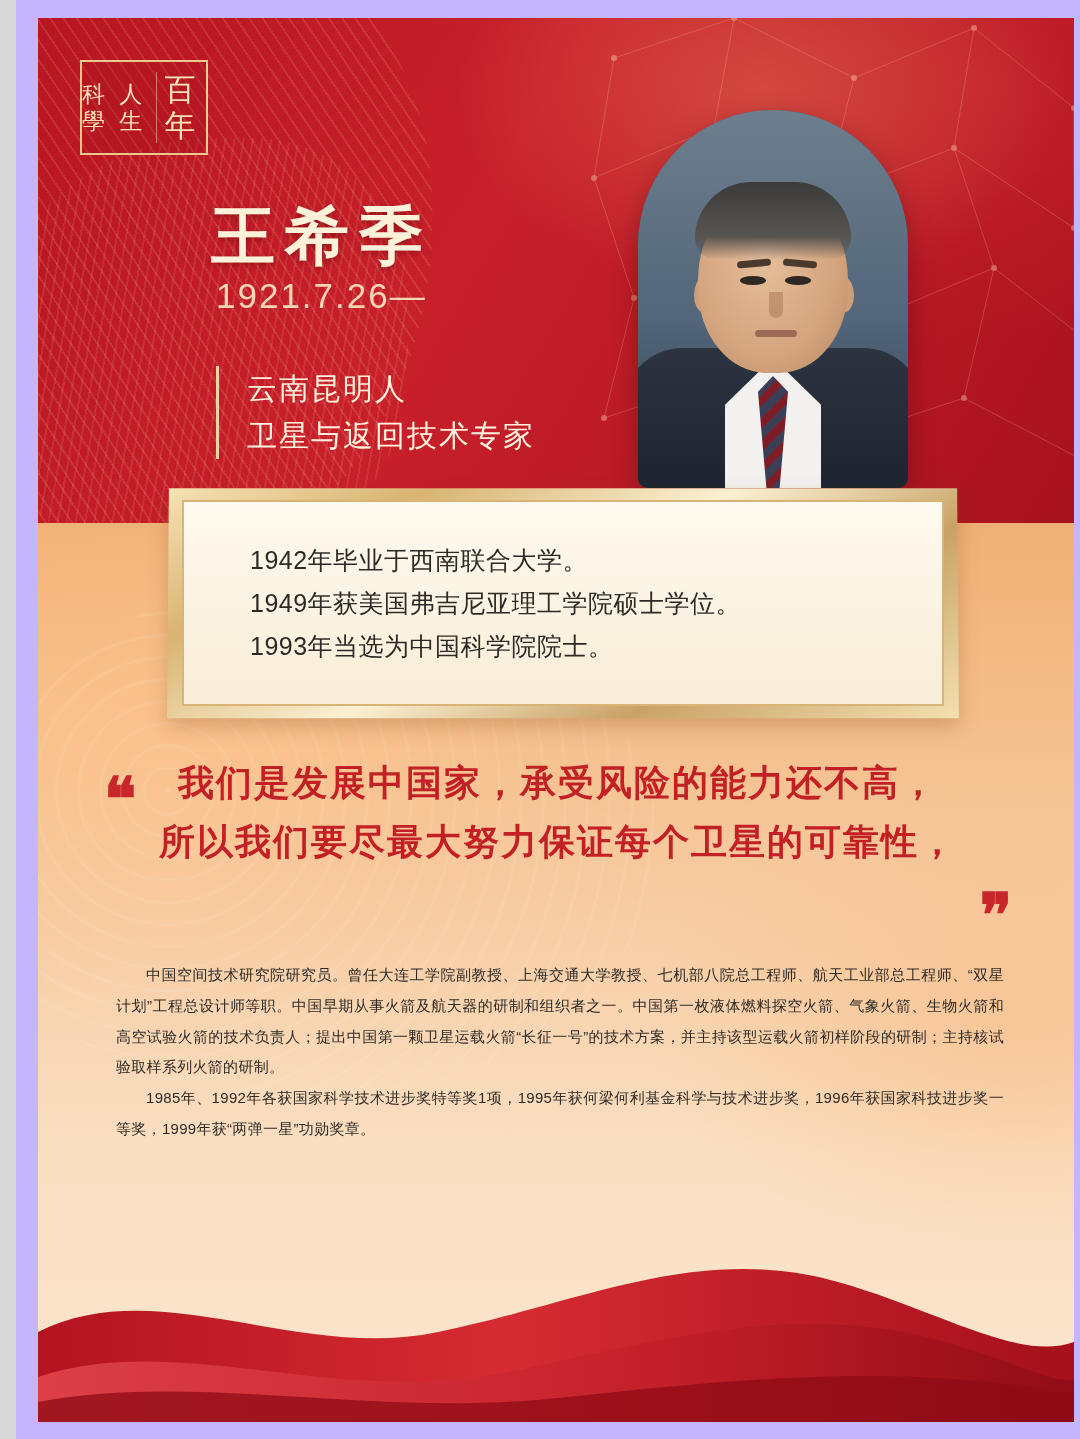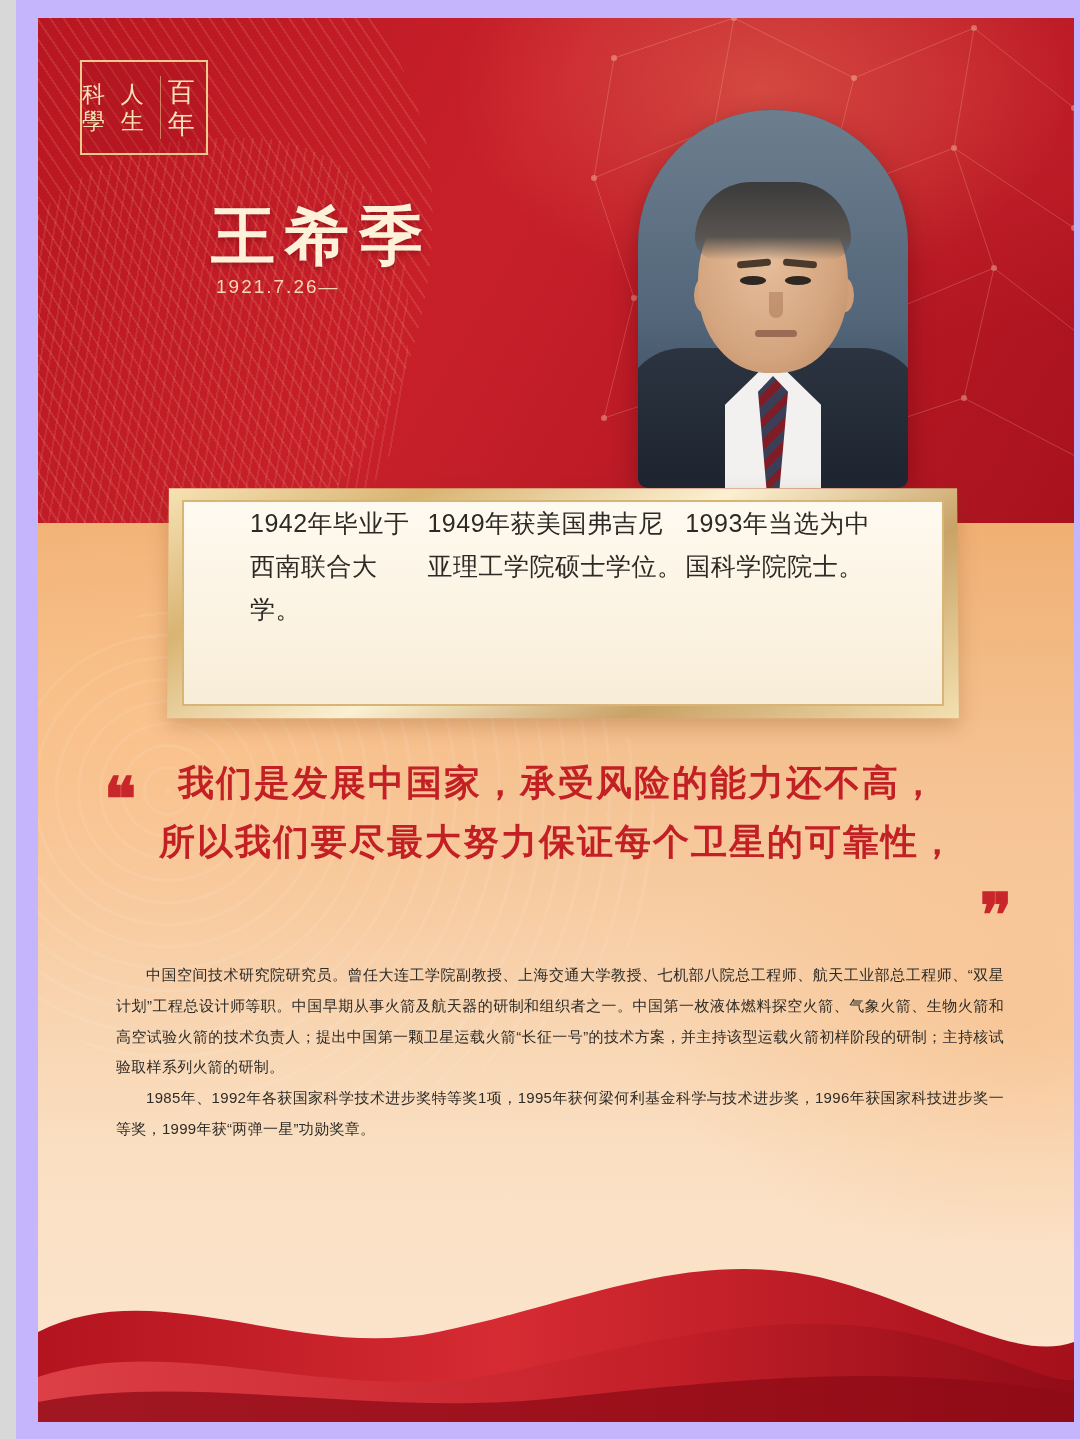--- a/index.html
+++ b/index.html
@@ -100,42 +100,42 @@
     display: flex;
     flex-direction: column;
     justify-content: center;
     font-family: "DejaVu Serif", "Liberation Serif", serif;
     color: #f7e2b6;
     font-size: 23px;
     line-height: 1.15;
     letter-spacing: 1px;
   }
   .seal-col.big {
-    font-size: 27px;
+    font-size: 31px;
     justify-content: center;
     border-left: 1px solid rgba(240,210,150,.55);
     padding-left: 7px;
   }
 
   
   .name {
     position: absolute;
     left: 173px; top: 175px;
     color: #fdf1d9;
     font-size: 64px;
     font-weight: bold;
     letter-spacing: 10px;
     font-family: "DejaVu Sans", "Liberation Sans", sans-serif;
     text-shadow: 0 2px 6px rgba(90,0,0,.45);
   }
   .lifespan {
     position: absolute;
     left: 178px; top: 258px;
     color: #f6d7b5;
-    font-size: 19px;
+    font-size: 35px;
     letter-spacing: 2px;
   }
   .meta {
     position: absolute;
     left: 178px; top: 348px;
     padding-left: 28px;
     border-left: 3px solid #f0d3a4;
     color: #fdf0dc;
     font-size: 30px;
     line-height: 1.55;
@@ -256,21 +256,21 @@
     left: 16px; top: 14px; right: 16px; bottom: 14px;
     background: linear-gradient(160deg, #fdf6e4 0%, #f5e7c8 60%, #efdcb3 100%);
     border: 2px solid #caa05e;
   }
   .plaque-inner {
     position: absolute;
     left: 14px; top: 12px; right: 14px; bottom: 12px;
     border: 2px solid #d8b477;
     background: linear-gradient(180deg, #fffaf0 0%, #f8edd7 100%);
     display: flex;
-    flex-direction: row;
+    flex-direction: column;
     justify-content: center;
     padding: 0 66px;
     box-sizing: border-box;
   }
   .plaque-line {
     font-size: 25px;
     color: #2d2a26;
     line-height: 1.72;
     letter-spacing: .5px;
   }
@@ -398,20 +398,24 @@
       <div class="seal">
         <div class="seal-inner">
           <div class="seal-col">科學</div>
           <div class="seal-col">人生</div>
           <div class="seal-col big">百年</div>
         </div>
       </div>
 
       <div class="name">王希季</div>
       <div class="lifespan">1921.7.26—</div>
+      <div class="meta">
+        <div>云南昆明人</div>
+        <div>卫星与返回技术专家</div>
+      </div>
 
       <div class="portrait-frame">
         <div class="pf-bg"></div>
         <div class="suit"></div>
         <div class="shirt"></div>
         <div class="tie"></div>
         <div class="ear-l"></div>
         <div class="ear-r"></div>
         <div class="head"></div>
         <div class="hair"></div>

